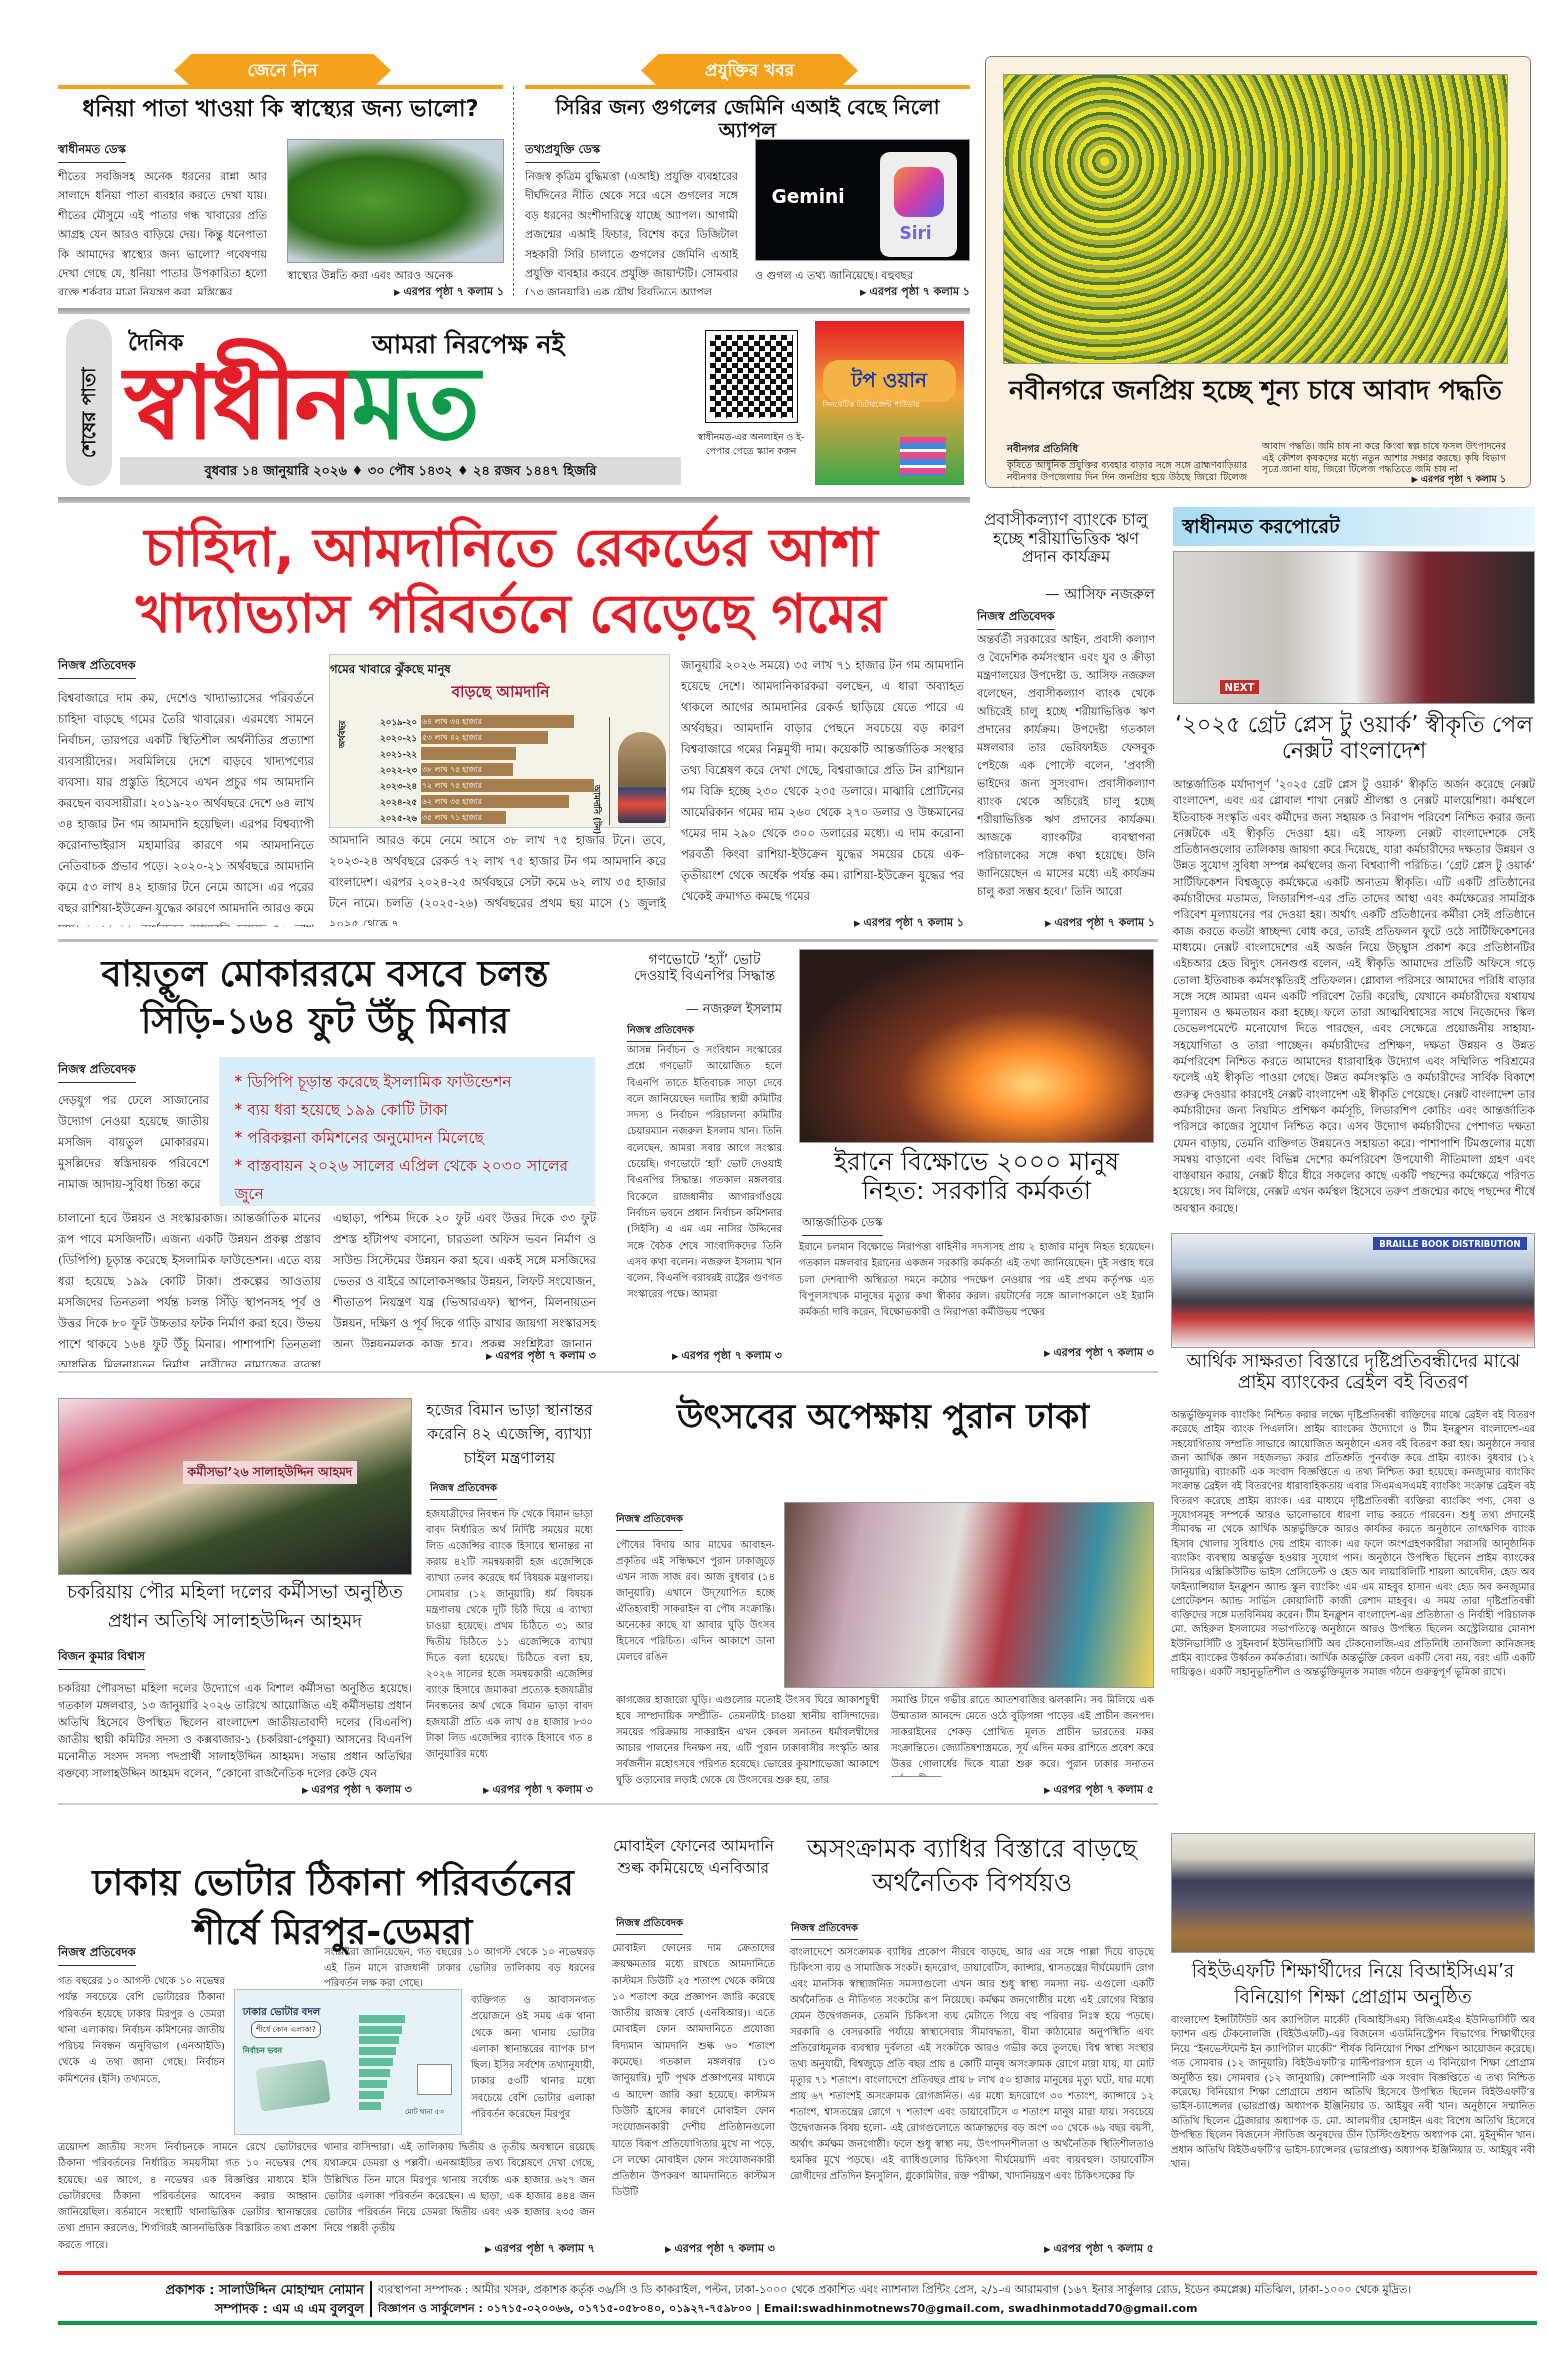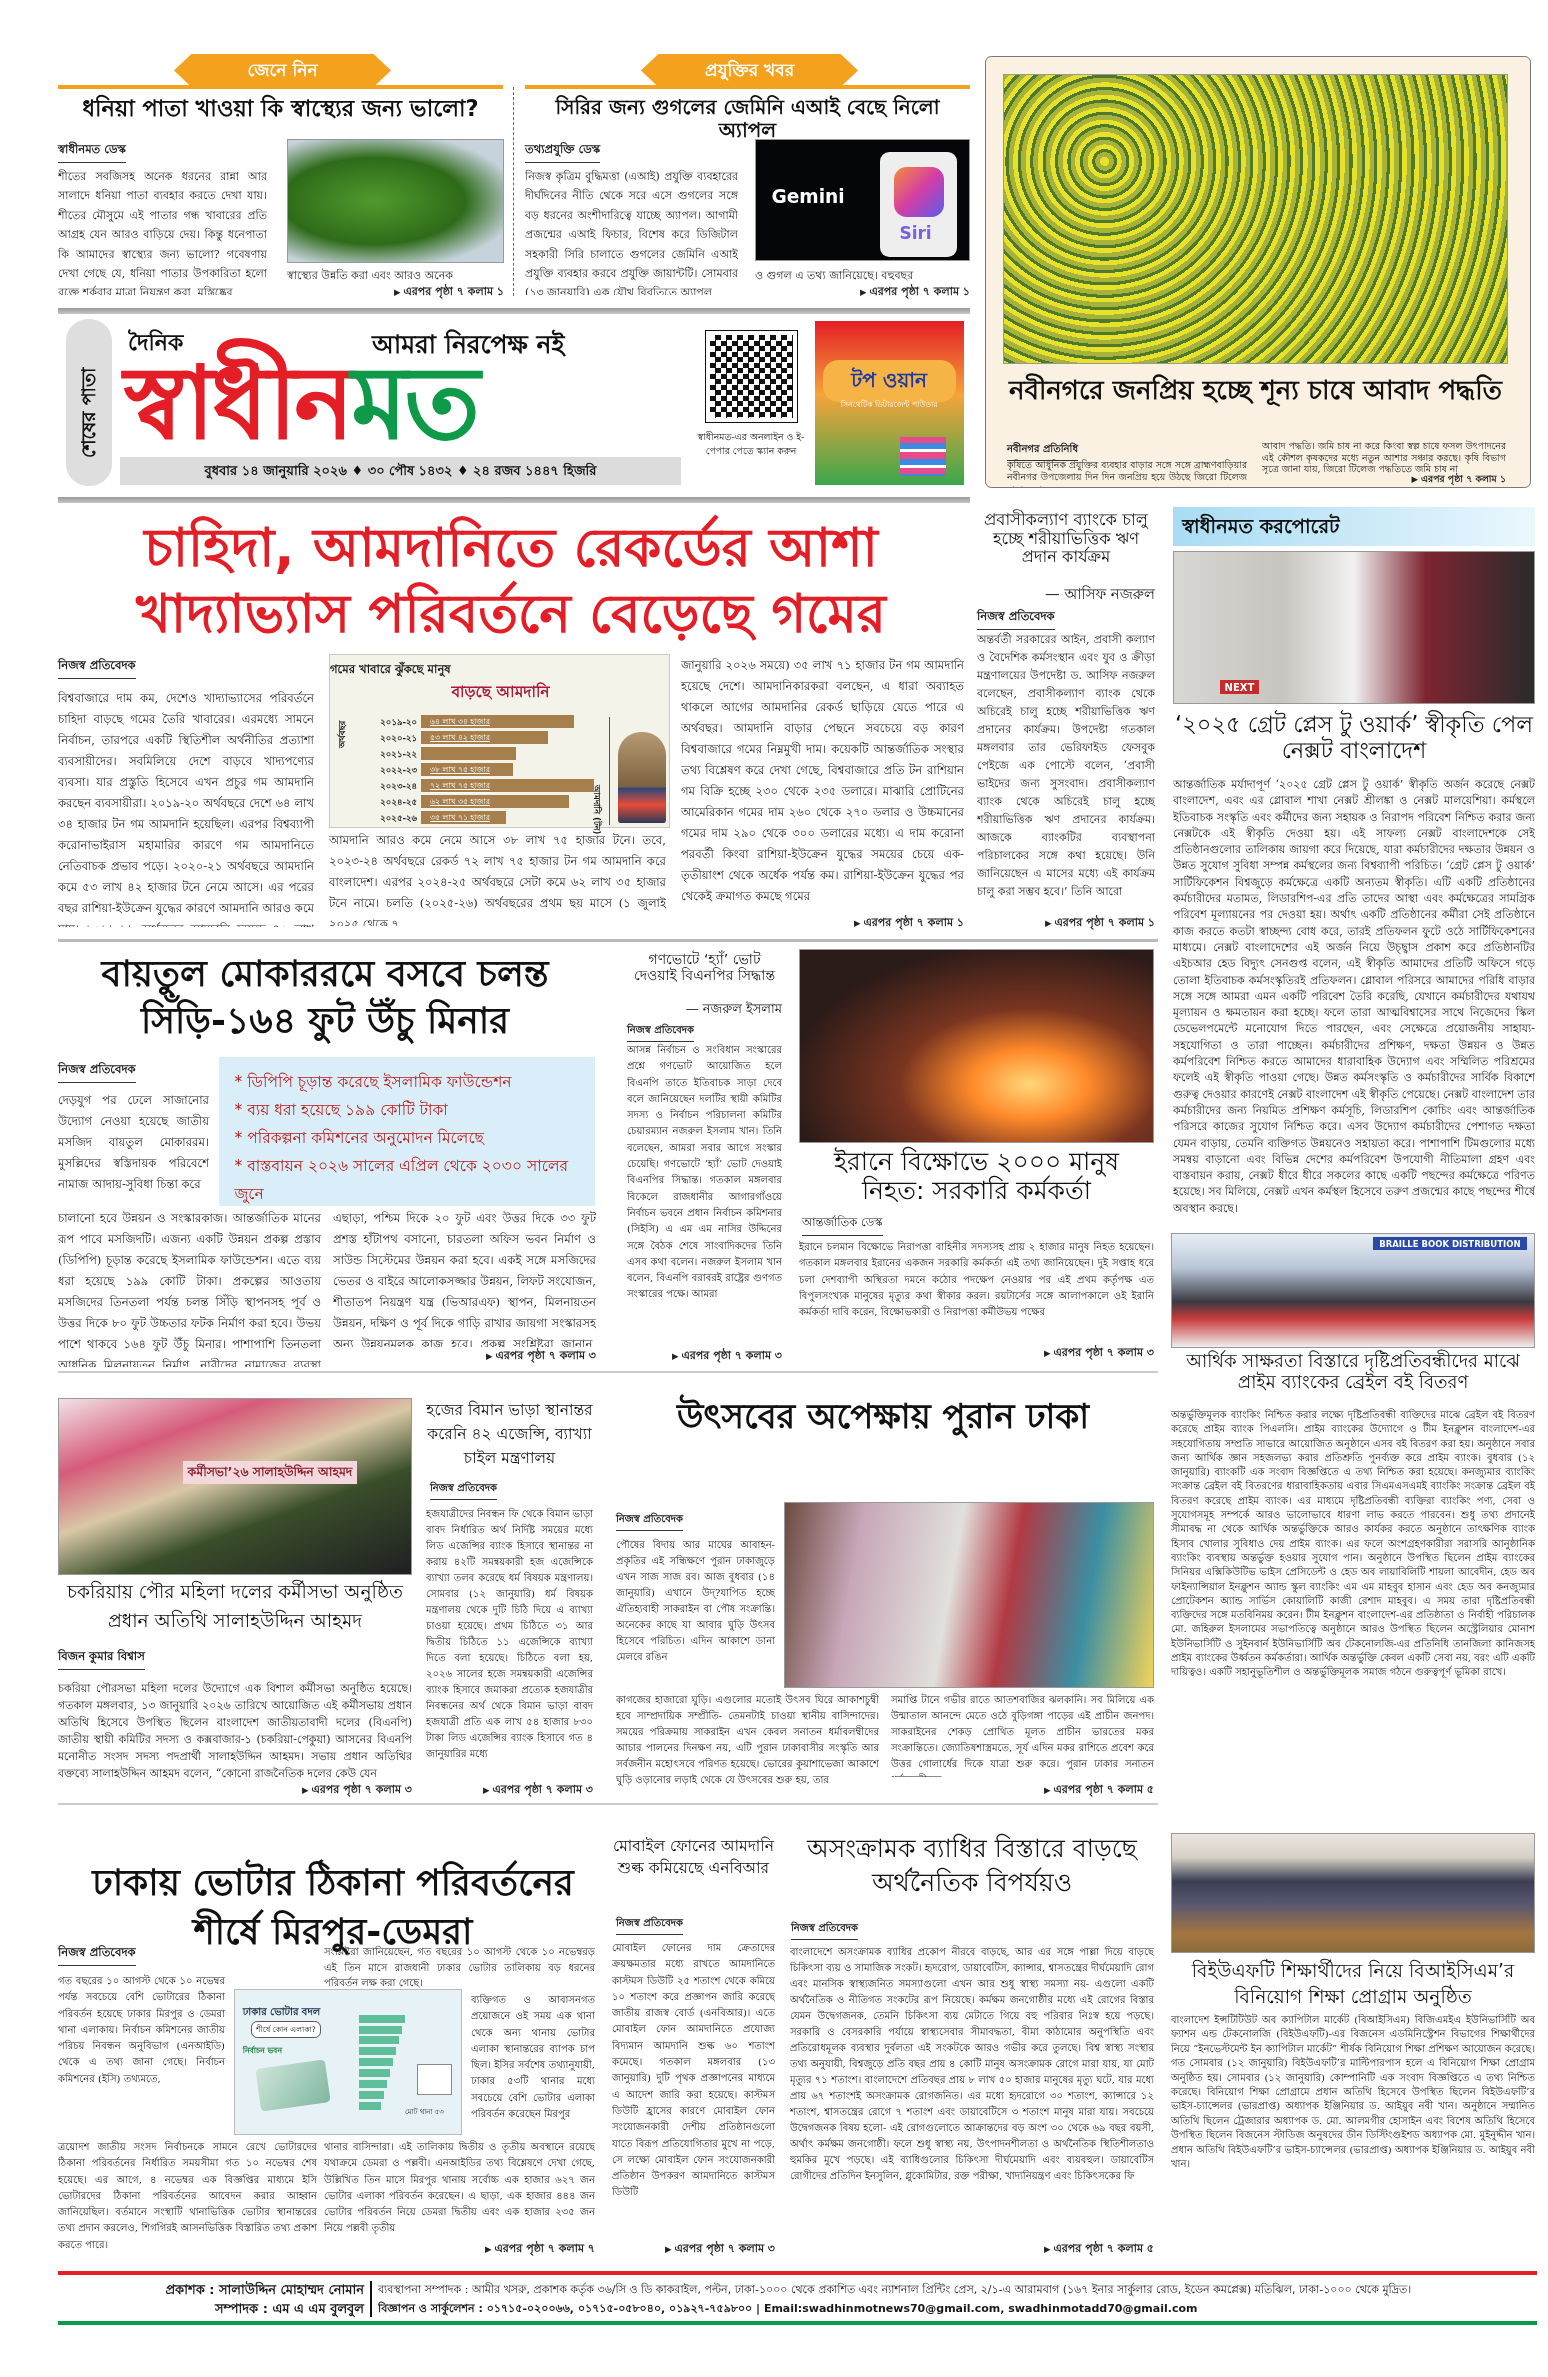--- a/index.html
+++ b/index.html
@@ -14,21 +14,21 @@
   .headline { font-family: "DejaVu Sans", sans-serif; font-weight: bold; color: #111; text-align: center; line-height: 1.15; }
   .photo { position: absolute; overflow: hidden; border: 0.8px solid #999; }
   .vdash { position: absolute; border-left: 1.5px dashed #666; }
   .hrule { position: absolute; height: 6.2px; background: linear-gradient(#9a9a9a, #c6c6c6); }
   .sec-tag { position: absolute; height: 33px; background: #f4a11e; color: #fff; font-weight: bold; font-size: 17px; text-align: center; line-height: 33px;
     clip-path: polygon(8% 0, 92% 0, 100% 50%, 92% 100%, 8% 100%, 0 50%); }
   .sec-rule { position: absolute; height: 3.9px; background: #f4a11e; }
   .caption { font-family: "DejaVu Serif", serif; font-size: 11px; color: #222; }
   .chart-box { position: absolute; background: #f4f3ea; border: 0.8px solid #c9c9c0; }
   .bar { position: absolute; height: 22px; background: #a77f4d; }
-  .bar-label { position: absolute; font-size: 9.3px; color: #fff; line-height: 22px; padding-left: 9px; white-space: nowrap; text-decoration: underline; }
+  .bar-label { position: absolute; font-size: 9.3px; color: #fff; line-height: 22px; padding-left: 1px; white-space: nowrap; }
   .cat-label { position: absolute; font-size: 10px; font-weight: bold; color: #222; line-height: 22px; text-align: right; width: 70px; }
   .highlight-box { position: absolute; background: #d9eef8; padding: 11px 15.5px; }
   .highlight-box div { font-family: "DejaVu Sans", sans-serif; font-size: 15.5px; line-height: 28px; color: #b91c1c; }
 </style>
 </head>
 <body>
 
 <div class="sec-tag" style="left:174px;top:54px;width:217px;">জেনে নিন</div>
 <div class="sec-rule" style="left:58px;top:85px;width:445px;"></div>
 <div class="sec-tag" style="left:641px;top:54px;width:217px;">প্রযুক্তির খবর</div>
@@ -71,21 +71,21 @@
 <div class="abs" style="left:372px;top:325px;font-size:25px;font-weight:bold;color:#111;">আমরা নিরপেক্ষ নই</div>
 <div class="abs" style="left:124px;top:341px;height:124px;white-space:nowrap;">
   <span style="font-size:101px;font-weight:bold;color:#e41e26;letter-spacing:-3.1px;line-height:124px;">স্বাধীন</span><span style="font-size:101px;font-weight:bold;color:#0f9a4a;letter-spacing:-3.1px;line-height:124px;">মত</span>
 </div>
 <div class="abs" style="left:120px;top:457px;width:561px;height:28px;background:#dcdcdc;text-align:center;font-size:13px;font-weight:bold;line-height:28px;color:#111;">বুধবার ১৪ জানুয়ারি ২০২৬ ♦ ৩০ পৌষ ১৪৩২ ♦ ২৪ রজব ১৪৪৭ হিজরি</div>
 <div class="abs" style="left:706px;top:331px;width:91px;height:91px;background:
   repeating-conic-gradient(#111 0 25%, #fff 0 50%) 0 0/11px 11px;border:4.6px solid #fff;outline:1.5px solid #111;"></div>
 <div class="abs" style="left:697px;top:430px;width:108px;font-size:9.3px;text-align:center;line-height:14px;">স্বাধীনমত-এর অনলাইন ও ই-পেপার পেতে স্ক্যান করুন</div>
 <div class="abs" style="left:815px;top:321px;width:149px;height:164px;background:linear-gradient(#e41e26 0%, #f6a33a 45%, #3aa74c 100%);overflow:hidden;">
   <div class="abs" style="left:7.7px;top:39px;width:133px;background:#f5b445;border-radius:15.5px;text-align:center;color:#1d3aa2;font-size:20px;font-weight:bold;padding:4.6px 0;">টপ ওয়ান</div>
-  <div class="abs" style="left:7.7px;top:77px;width:133px;color:#fff;font-size:7.7px;text-align:center;">সিনথেটিক ডিটারজেন্ট পাউডার</div>
+  <div class="abs" style="left:7.7px;top:77px;width:133px;color:#fff;font-size:7.7px;">সিনথেটিক ডিটারজেন্ট পাউডার</div>
   <div class="abs" style="left:85px;top:116px;width:46px;height:39px;background:repeating-linear-gradient(#e64b8c 0 6.2px,#3d8be0 6.2px 12.4px,#fff 12.4px 15.5px);"></div>
 </div>
 <div class="hrule" style="left:58px;top:497px;width:912px;"></div>
 
 <div class="abs headline" style="left:54px;top:515px;width:914px;font-size:53px;color:#e41e26;line-height:1.25;">
   <div>চাহিদা, আমদানিতে রেকর্ডের আশা</div>
   <div>খাদ্যাভ্যাস পরিবর্তনে বেড়েছে গমের</div>
 </div>
 <div class="abs" style="left:58px;top:657px;"><span class="byline">নিজস্ব প্রতিবেদক</span></div>
 <div class="abs body-text" style="left:58px;top:688px;width:256px;height:239px;overflow:hidden;">বিশ্ববাজারে দাম কম, দেশেও খাদ্যাভ্যাসের পরিবর্তনে চাহিদা বাড়ছে গমের তৈরি খাবারের। এরমধ্যে সামনে নির্বাচন, তারপরে একটি স্থিতিশীল অর্থনীতির প্রত্যাশা ব্যবসায়ীদের। সবমিলিয়ে দেশে বাড়বে খাদ্যপণ্যের ব্যবসা। যার প্রস্তুতি হিসেবে এখন প্রচুর গম আমদানি করছেন ব্যবসায়ীরা। ২০১৯-২০ অর্থবছরে দেশে ৬৪ লাখ ৩৪ হাজার টন গম আমদানি হয়েছিল। এরপর বিশ্বব্যাপী করোনাভাইরাস মহামারির কারণে গম আমদানিতে নেতিবাচক প্রভাব পড়ে। ২০২০-২১ অর্থবছরে আমদানি কমে ৫৩ লাখ ৪২ হাজার টনে নেমে আসে। এর পরের বছর রাশিয়া-ইউক্রেন যুদ্ধের কারণে আমদানি আরও কমে যায়। ২০২১-২২ অর্থবছরে আমদানি হয়েছে ৪০ লাখ ১২ হাজার টন গম। এরপর রাশিয়া-ইউক্রেন যুদ্ধের সঙ্গে যুক্ত হয় কৃষ্ণসাগরে অস্থিরতা। ২০২২-২৩ অর্থবছরে</div>

